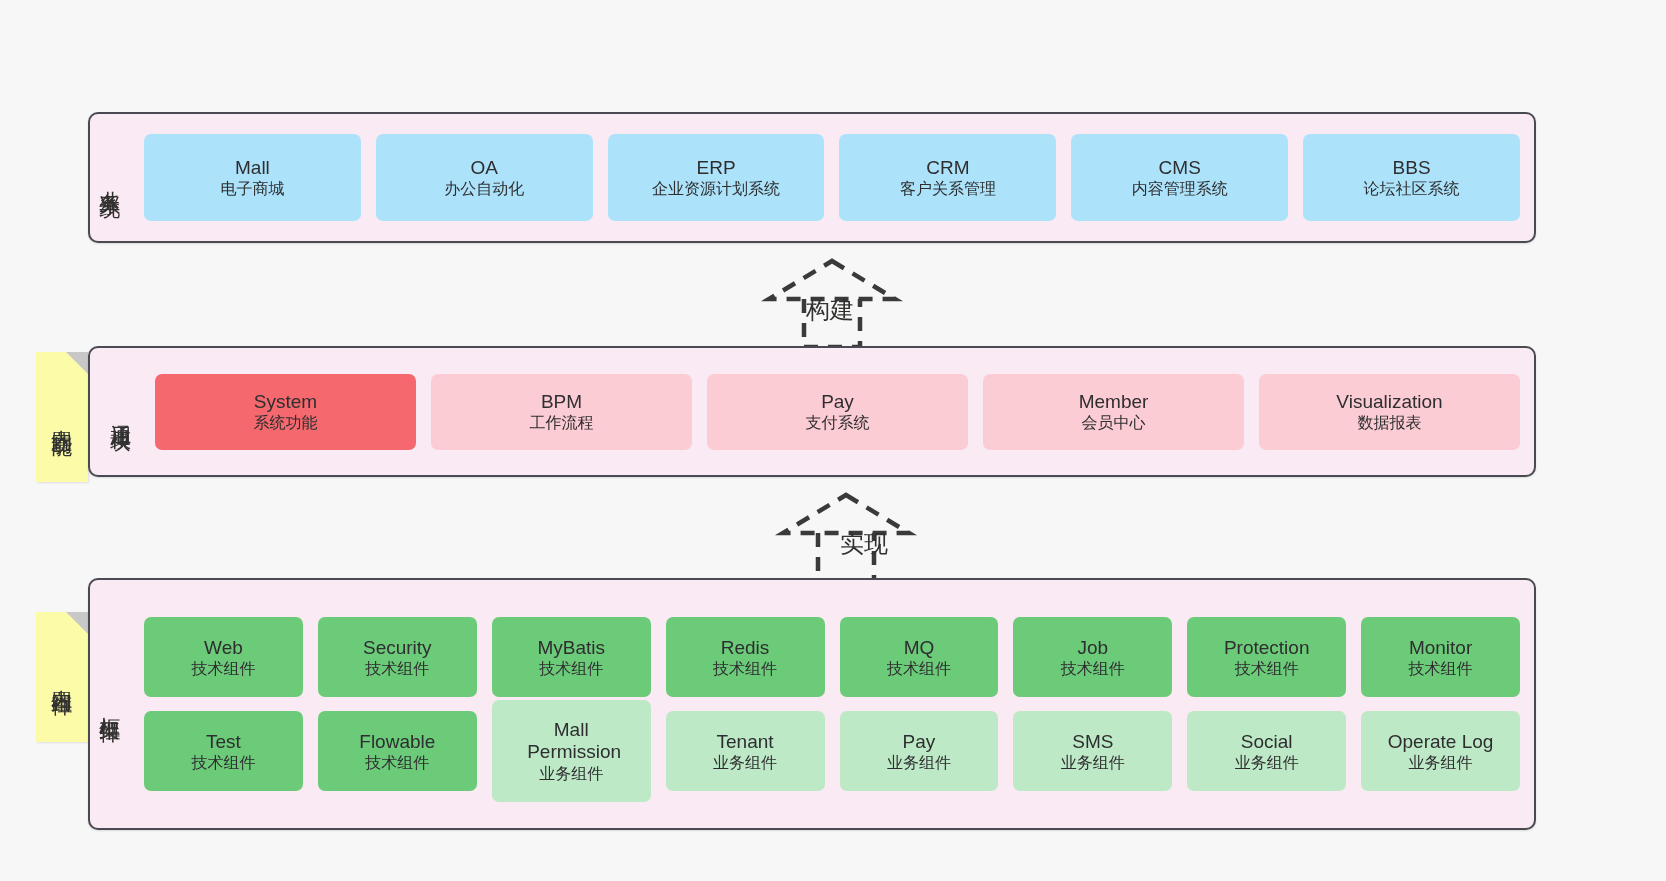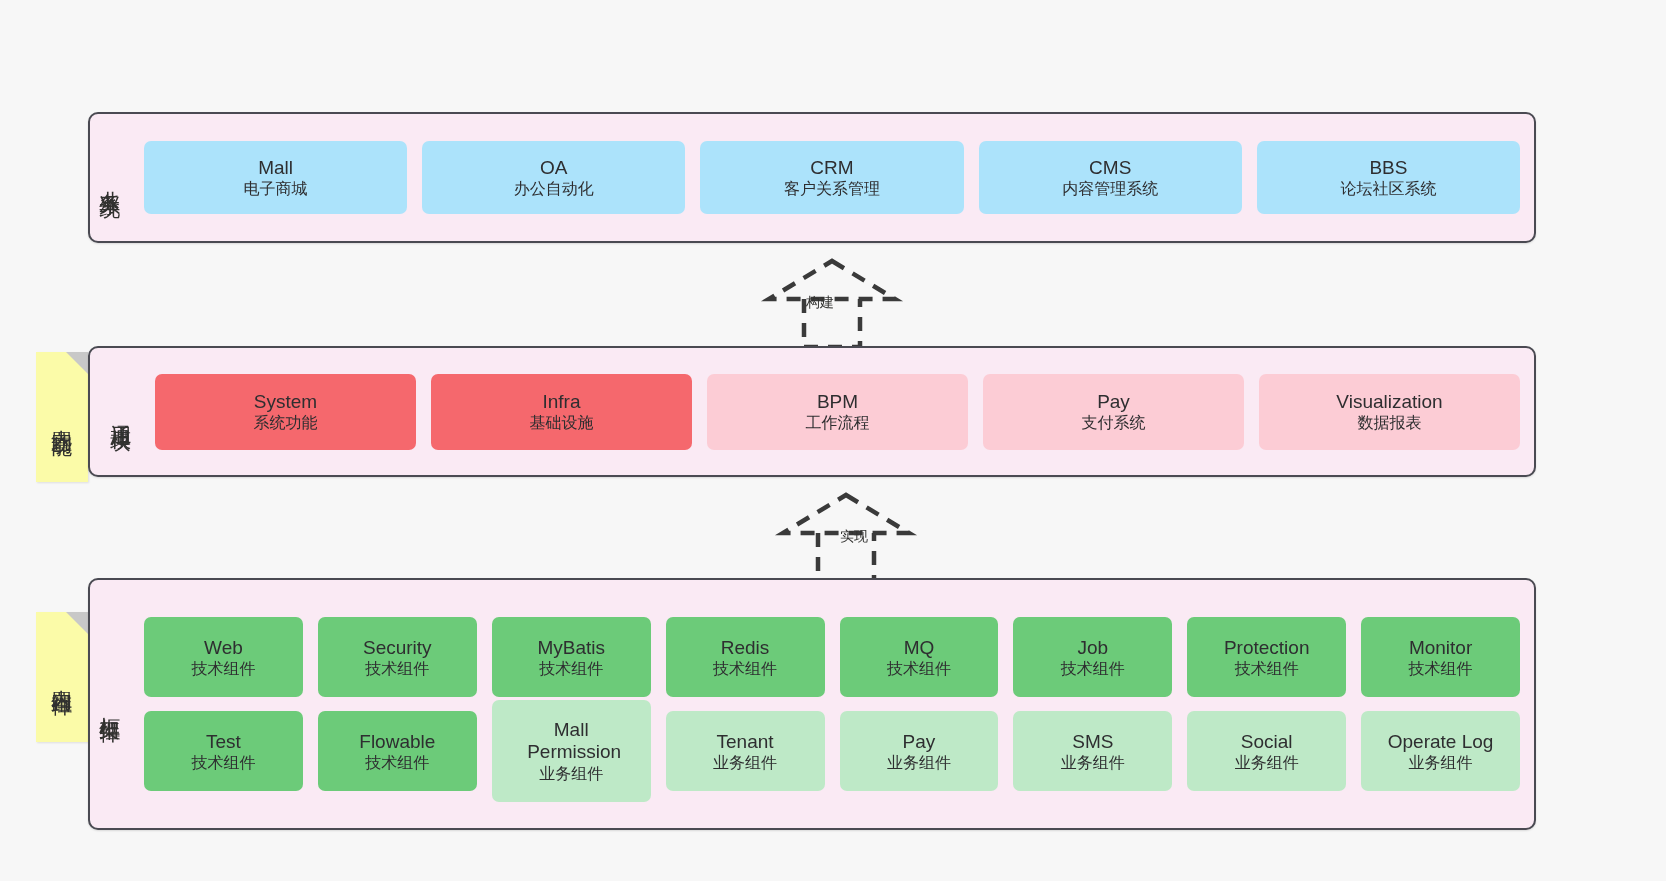--- a/index.html
+++ b/index.html
@@ -95,43 +95,47 @@
     top: 0; right: 0;
     width: 0; height: 0;
     border-left: 22px solid transparent;
     border-top: 22px solid #c8c8c8;
   }
 
   
   .arrow-wrap { position: absolute; }
   .arrow-label {
     position: absolute;
-    font-size: 14px;
+    font-size: 24px;
     color: #31312f;
     background: transparent;
     white-space: nowrap;
     user-select: none;
   }
 </style>
 </head>
 <body>
 
 <div id="canvas">
 
   <div class="section" id="sec-business" style="left:88px; top:112px; width:1448px; height:131px;">
     <div class="section-title">业务系统</div>
     <div class="cards-area">
-      <div class="card-row" style="height:73px;">
+      <div class="card-row" style="height:87px;">
         <div class="card c-blue">
           <span class="ctitle">Mall</span>
           <span class="csub">电子商城</span>
         </div>
         <div class="card c-blue">
           <span class="ctitle">OA</span>
           <span class="csub">办公自动化</span>
+        </div>
+        <div class="card c-blue">
+          <span class="ctitle">ERP</span>
+          <span class="csub">企业资源计划系统</span>
         </div>
         <div class="card c-blue">
           <span class="ctitle">CRM</span>
           <span class="csub">客户关系管理</span>
         </div>
         <div class="card c-blue">
           <span class="ctitle">CMS</span>
           <span class="csub">内容管理系统</span>
         </div>
         <div class="card c-blue">
@@ -155,31 +159,31 @@
   </div>
 
   <div class="section" id="sec-module" style="left:88px; top:346px; width:1448px; height:131px;padding-left:11px;">
     <div class="section-title">通用模块</div>
     <div class="cards-area">
       <div class="card-row" style="height:76px;">
         <div class="card c-red">
           <span class="ctitle">System</span>
           <span class="csub">系统功能</span>
         </div>
-        <div class="card c-red">
-          <span class="ctitle">Infra</span>
-          <span class="csub">基础设施</span>
-        </div>
         <div class="card c-pink">
           <span class="ctitle">BPM</span>
           <span class="csub">工作流程</span>
         </div>
         <div class="card c-pink">
           <span class="ctitle">Pay</span>
           <span class="csub">支付系统</span>
+        </div>
+        <div class="card c-pink">
+          <span class="ctitle">Member</span>
+          <span class="csub">会员中心</span>
         </div>
         <div class="card c-pink">
           <span class="ctitle">Visualization</span>
           <span class="csub">数据报表</span>
         </div>
       </div>
     </div>
   </div>
 
   <div class="arrow-wrap" style="left:766px; top:489px; width:160px; height:96px;">

